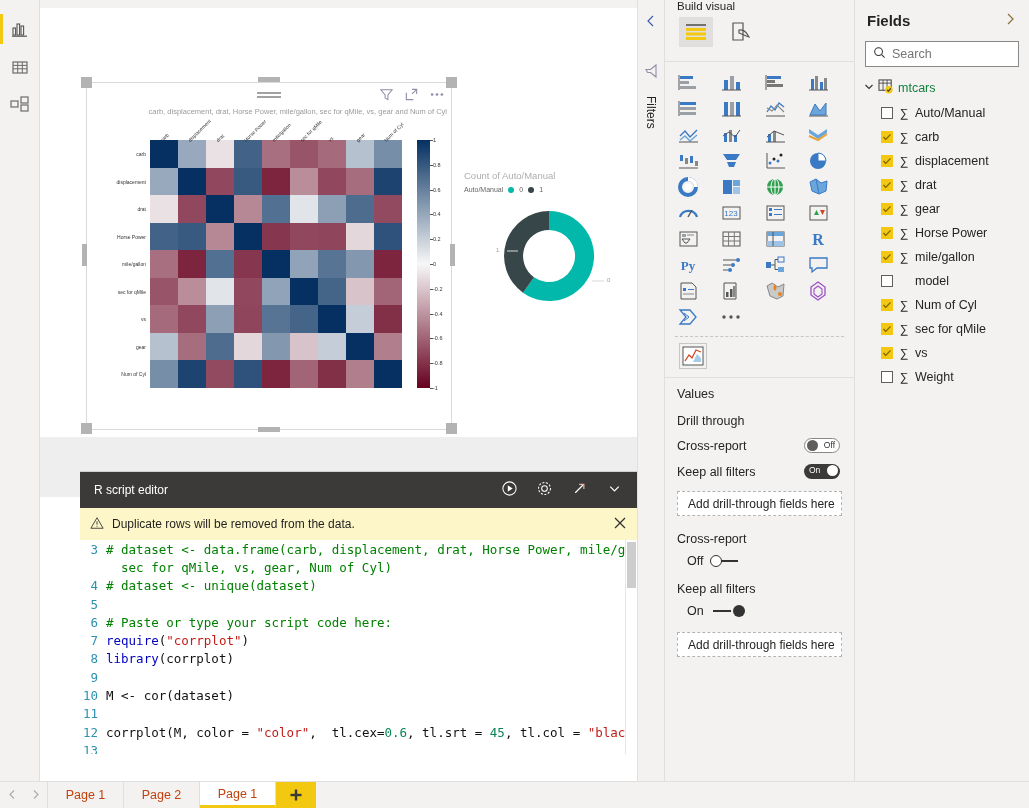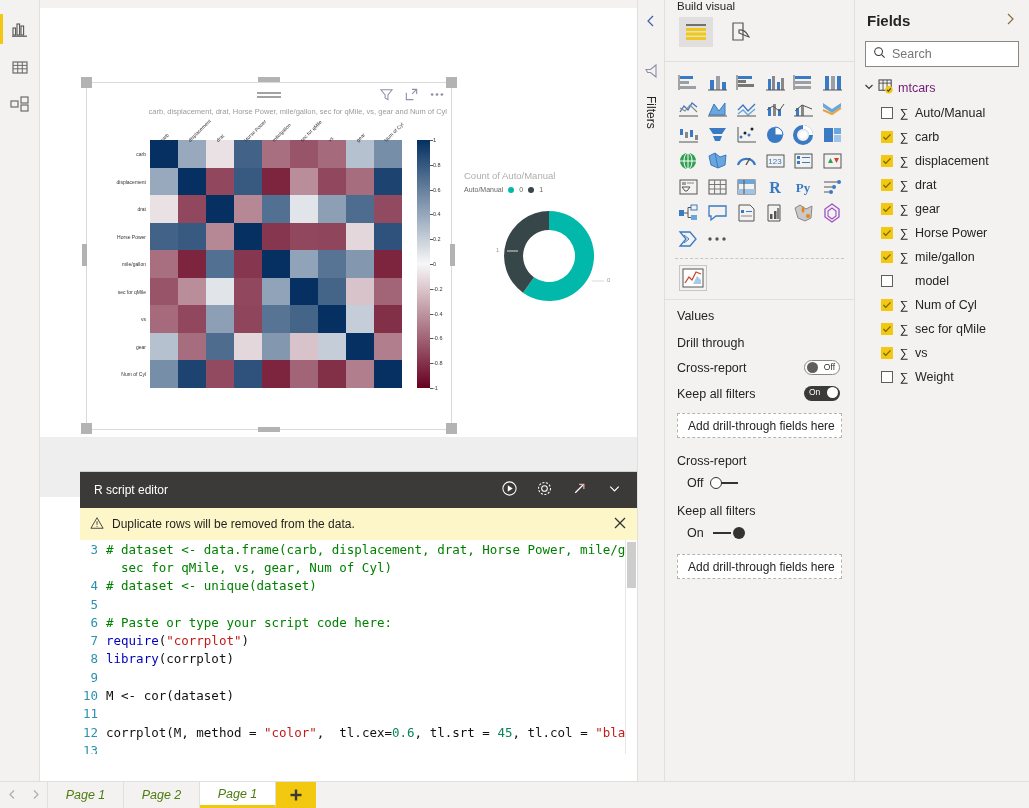--- a/index.html
+++ b/index.html
@@ -132,21 +132,21 @@
   .pane-head {
     display: flex; align-items: center; padding: 12px 12px 8px 12px;
   }
   .pane-title { font-size: 15px; font-weight: bold; color: #252423; flex: 1; }
   .sub-label { font-size: 11.5px; color: #252423; padding: 0 12px 5px 12px; }
   #buildvisual-row { display: flex; gap: 10px; padding: 0 12px 6px 14px; align-items: center; }
   .bv-btn { width: 34px; height: 30px; display: flex; align-items: center; justify-content: center; }
   .bv-btn.sel { background: #e1dfdd; }
   #viz-notch { height: 9px; position: relative; border-bottom: 1px solid #e1dfdd; }
   #iconsgrid {
-    display: grid; grid-template-columns: repeat(6, 1fr);
+    display: grid; grid-template-columns: repeat(4, 1fr);
     gap: 2px; padding: 8px 8px 4px 10px;
   }
   .vicon { width: 26px; height: 24px; display: flex; align-items: center; justify-content: center; }
   #viz-sep { border-top: 1px dashed #c8c6c4; margin: 4px 10px 0 10px; }
   #rviz-row { padding: 6px 0 8px 14px; border-bottom: 1px solid #e1dfdd; }
   .well-label { font-size: 12.5px; color: #252423; padding: 9px 12px 4px 12px; }
   .well-box {
     margin: 0 12px; height: 25px; border: 1px dashed #b3b3b3; background: #fff;
     display: flex; align-items: center; padding-left: 10px;
     font-size: 12px; color: #252423;
@@ -176,36 +176,36 @@
   }
   #search-box {
     margin: 4px 10px 10px 10px; height: 26px; background: #fff;
     border: 1px solid #8a8886; display: flex; align-items: center; padding-left: 7px; gap: 6px;
   }
   #search-input {
     border: none; outline: none; font-family: "Liberation Sans", sans-serif;
     font-size: 12.5px; color: #605e5c; background: transparent; width: 110px;
   }
   #table-row { display: flex; align-items: center; gap: 3px; padding: 2px 0 4px 8px; }
-  #table-name { font-size: 12.5px; color: #701a75; }
+  #table-name { font-size: 12.5px; color: #15803d; }
   .field-row { display: flex; align-items: center; gap: 6px; padding: 3px 0 3px 26px; height: 24px; }
   .fchk { width: 12px; height: 12px; border: 1px solid #605e5c; background: #fff; flex: none; position: relative; }
   .fchk.on { background: #f2c811; border-color: #f2c811; }
   .sigma { font-size: 12px; color: #252423; width: 10px; flex: none; text-align: center; }
   .fname { font-size: 12.5px; color: #252423; }
 
   
   #tabbar {
     position: absolute; left: 0; bottom: 0; width: 1029px; height: 27px;
     background: #f3f2f1; border-top: 1px solid #e1dfdd; display: flex; align-items: stretch; z-index: 30;
   }
   #tab-arrows { width: 48px; display: flex; align-items: center; justify-content: center; gap: 12px; border-right: 1px solid #e1dfdd; }
   .ptab {
     min-width: 76px; display: flex; align-items: center; justify-content: center;
-    font-size: 12.5px; color: #4d7c0f; border-right: 1px solid #e1dfdd; padding: 7px 14px; font-style: italic;
+    font-size: 12.5px; color: #c2410c; border-right: 1px solid #e1dfdd; padding: 7px 14px;
   }
   .ptab.active { background: #fff; border-bottom: 3px solid #f2c811; }
   #tab-add { width: 40px; background: #f2c811; display: flex; align-items: center; justify-content: center; }
 </style>
 </head>
 <body>
 
 <div id="app">
 
   <div id="leftnav">
@@ -498,21 +498,21 @@
               <div class="cline"><span class="lnum">3</span><span><span class="c-comment"># dataset &lt;- data.frame(carb, displacement, drat, Horse Power, mile/gallon,</span></span></div>
               <div class="cline"><span class="lnum"></span><span><span class="c-comment">  sec for qMile, vs, gear, Num of Cyl)</span></span></div>
               <div class="cline"><span class="lnum">4</span><span><span class="c-comment"># dataset &lt;- unique(dataset)</span></span></div>
               <div class="cline"><span class="lnum">5</span><span><span class="ctext"></span></span></div>
               <div class="cline"><span class="lnum">6</span><span><span class="c-comment"># Paste or type your script code here:</span></span></div>
               <div class="cline"><span class="lnum">7</span><span><span class="c-fn">require</span><span class="ctext">(</span><span class="c-str">"corrplot"</span><span class="ctext">)</span></span></div>
               <div class="cline"><span class="lnum">8</span><span><span class="c-fn">library</span><span class="ctext">(corrplot)</span></span></div>
               <div class="cline"><span class="lnum">9</span><span><span class="ctext"></span></span></div>
               <div class="cline"><span class="lnum">10</span><span><span class="ctext">M &lt;- cor(dataset)</span></span></div>
               <div class="cline"><span class="lnum">11</span><span><span class="ctext"></span></span></div>
-              <div class="cline"><span class="lnum">12</span><span><span class="ctext">corrplot(M, method = </span><span class="c-str">"color"</span><span class="ctext">,  tl.cex=</span><span class="c-num">0.6</span><span class="ctext">, tl.srt = </span><span class="c-num">45</span><span class="ctext">, tl.col = </span><span class="c-str">"black"</span></span></div>
+              <div class="cline"><span class="lnum">12</span><span><span class="ctext">corrplot(M, color = </span><span class="c-str">"color"</span><span class="ctext">,  tl.cex=</span><span class="c-num">0.6</span><span class="ctext">, tl.srt = </span><span class="c-num">45</span><span class="ctext">, tl.col = </span><span class="c-str">"black"</span></span></div>
               <div class="cline"><span class="lnum">13</span><span><span class="ctext"></span></span></div>
             </div>
           <div id="code-scroll">
             <div id="code-scroll-thumb"></div>
           </div>
         </div>
       </div>
     </div>
   </div>
 

